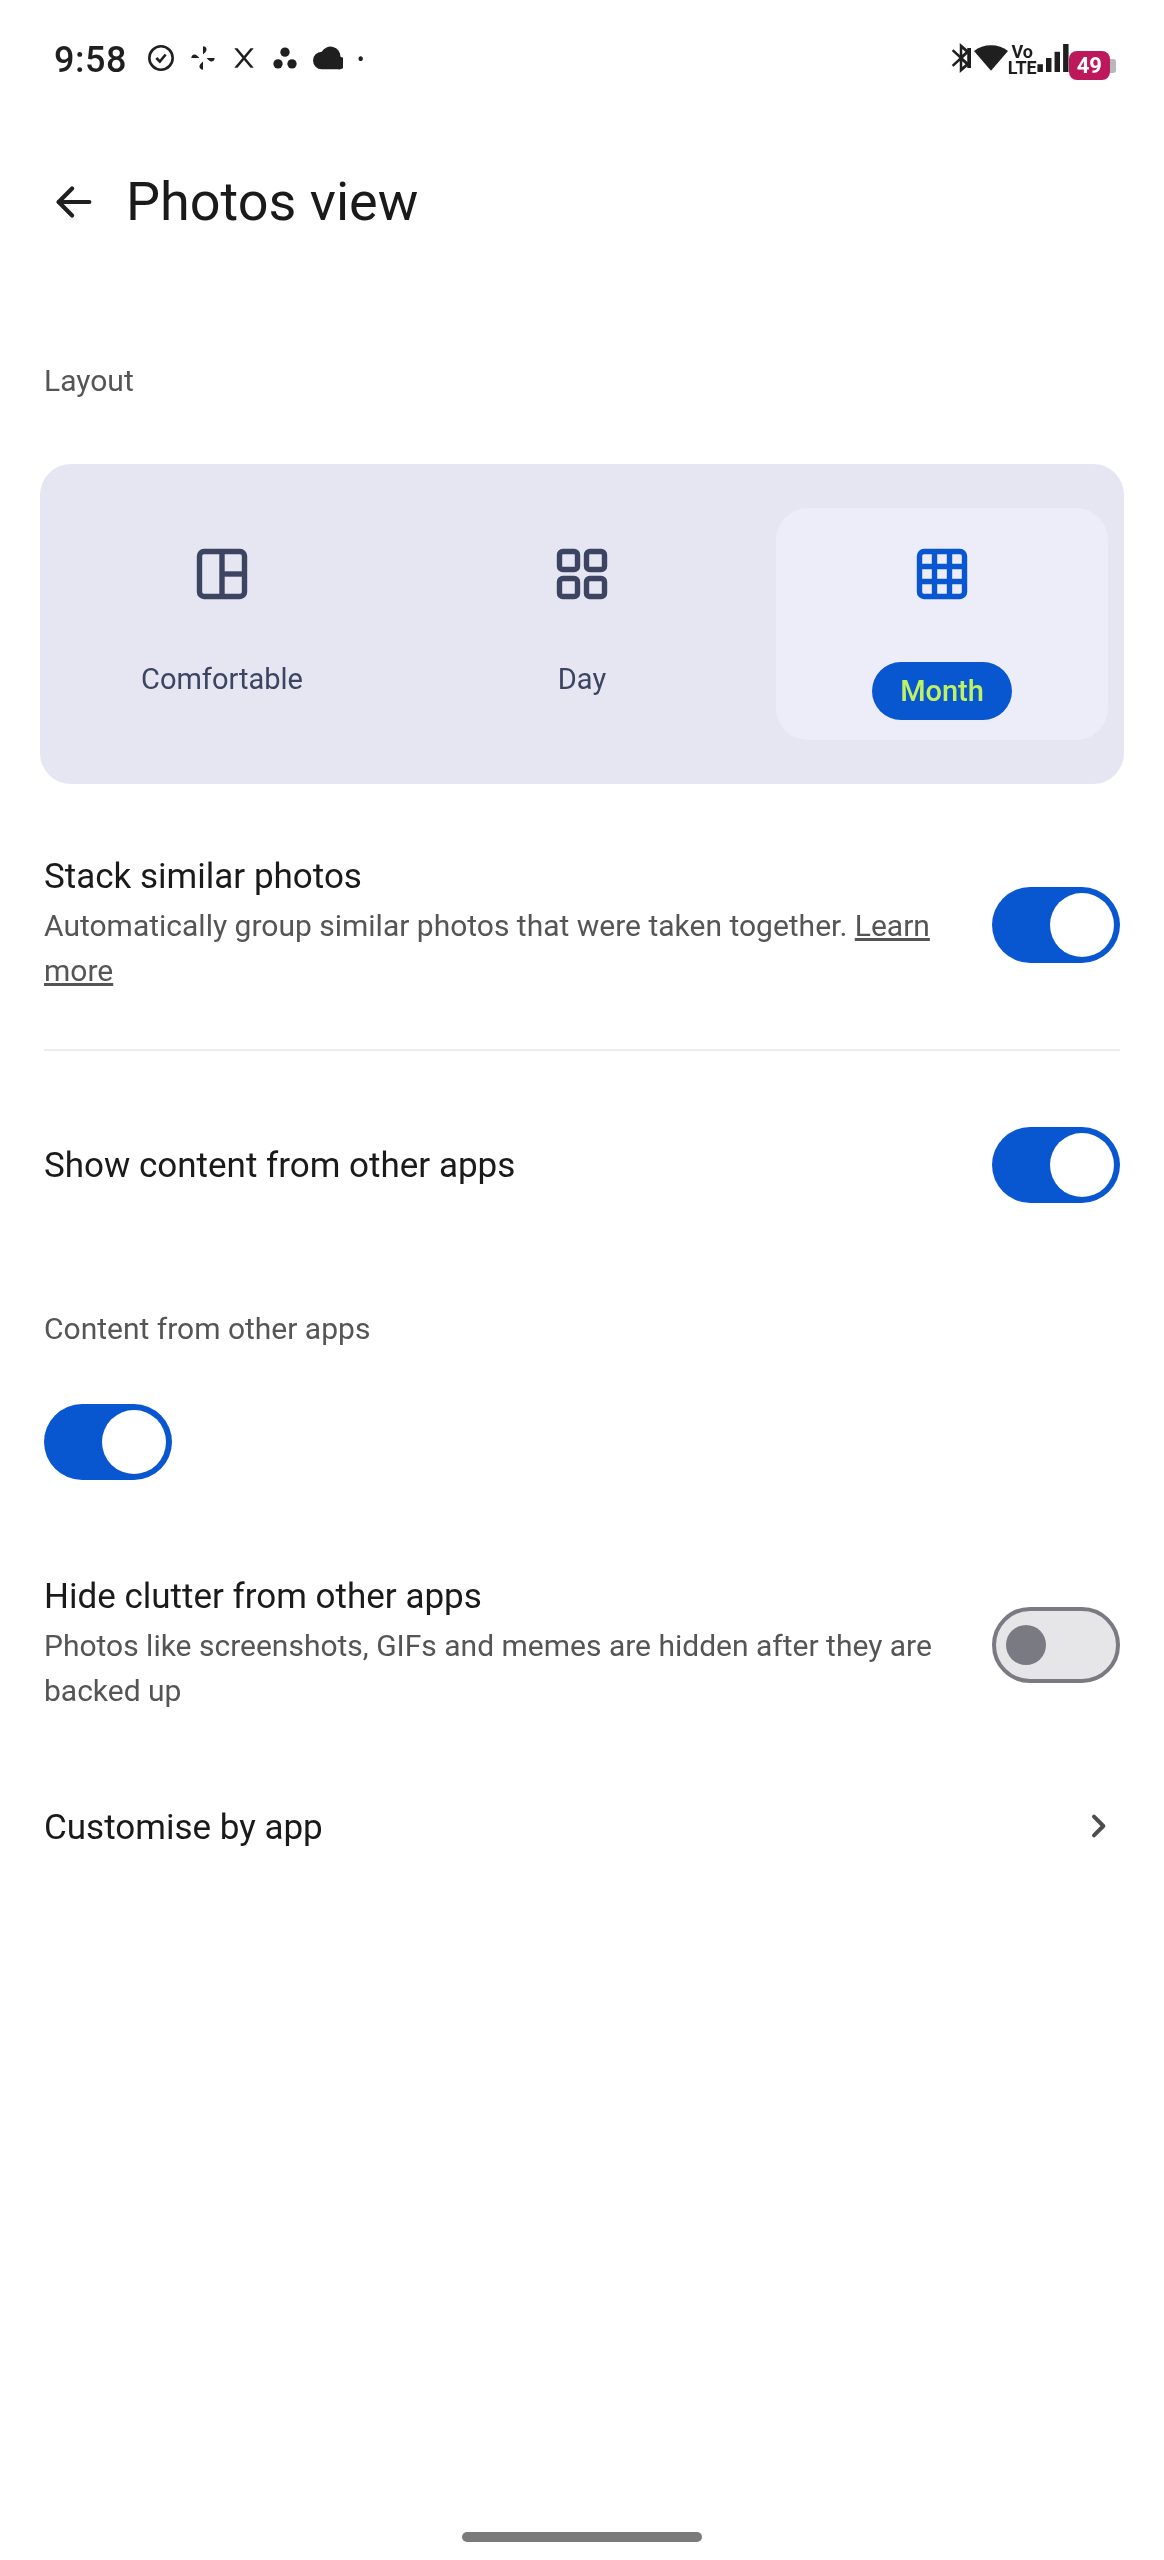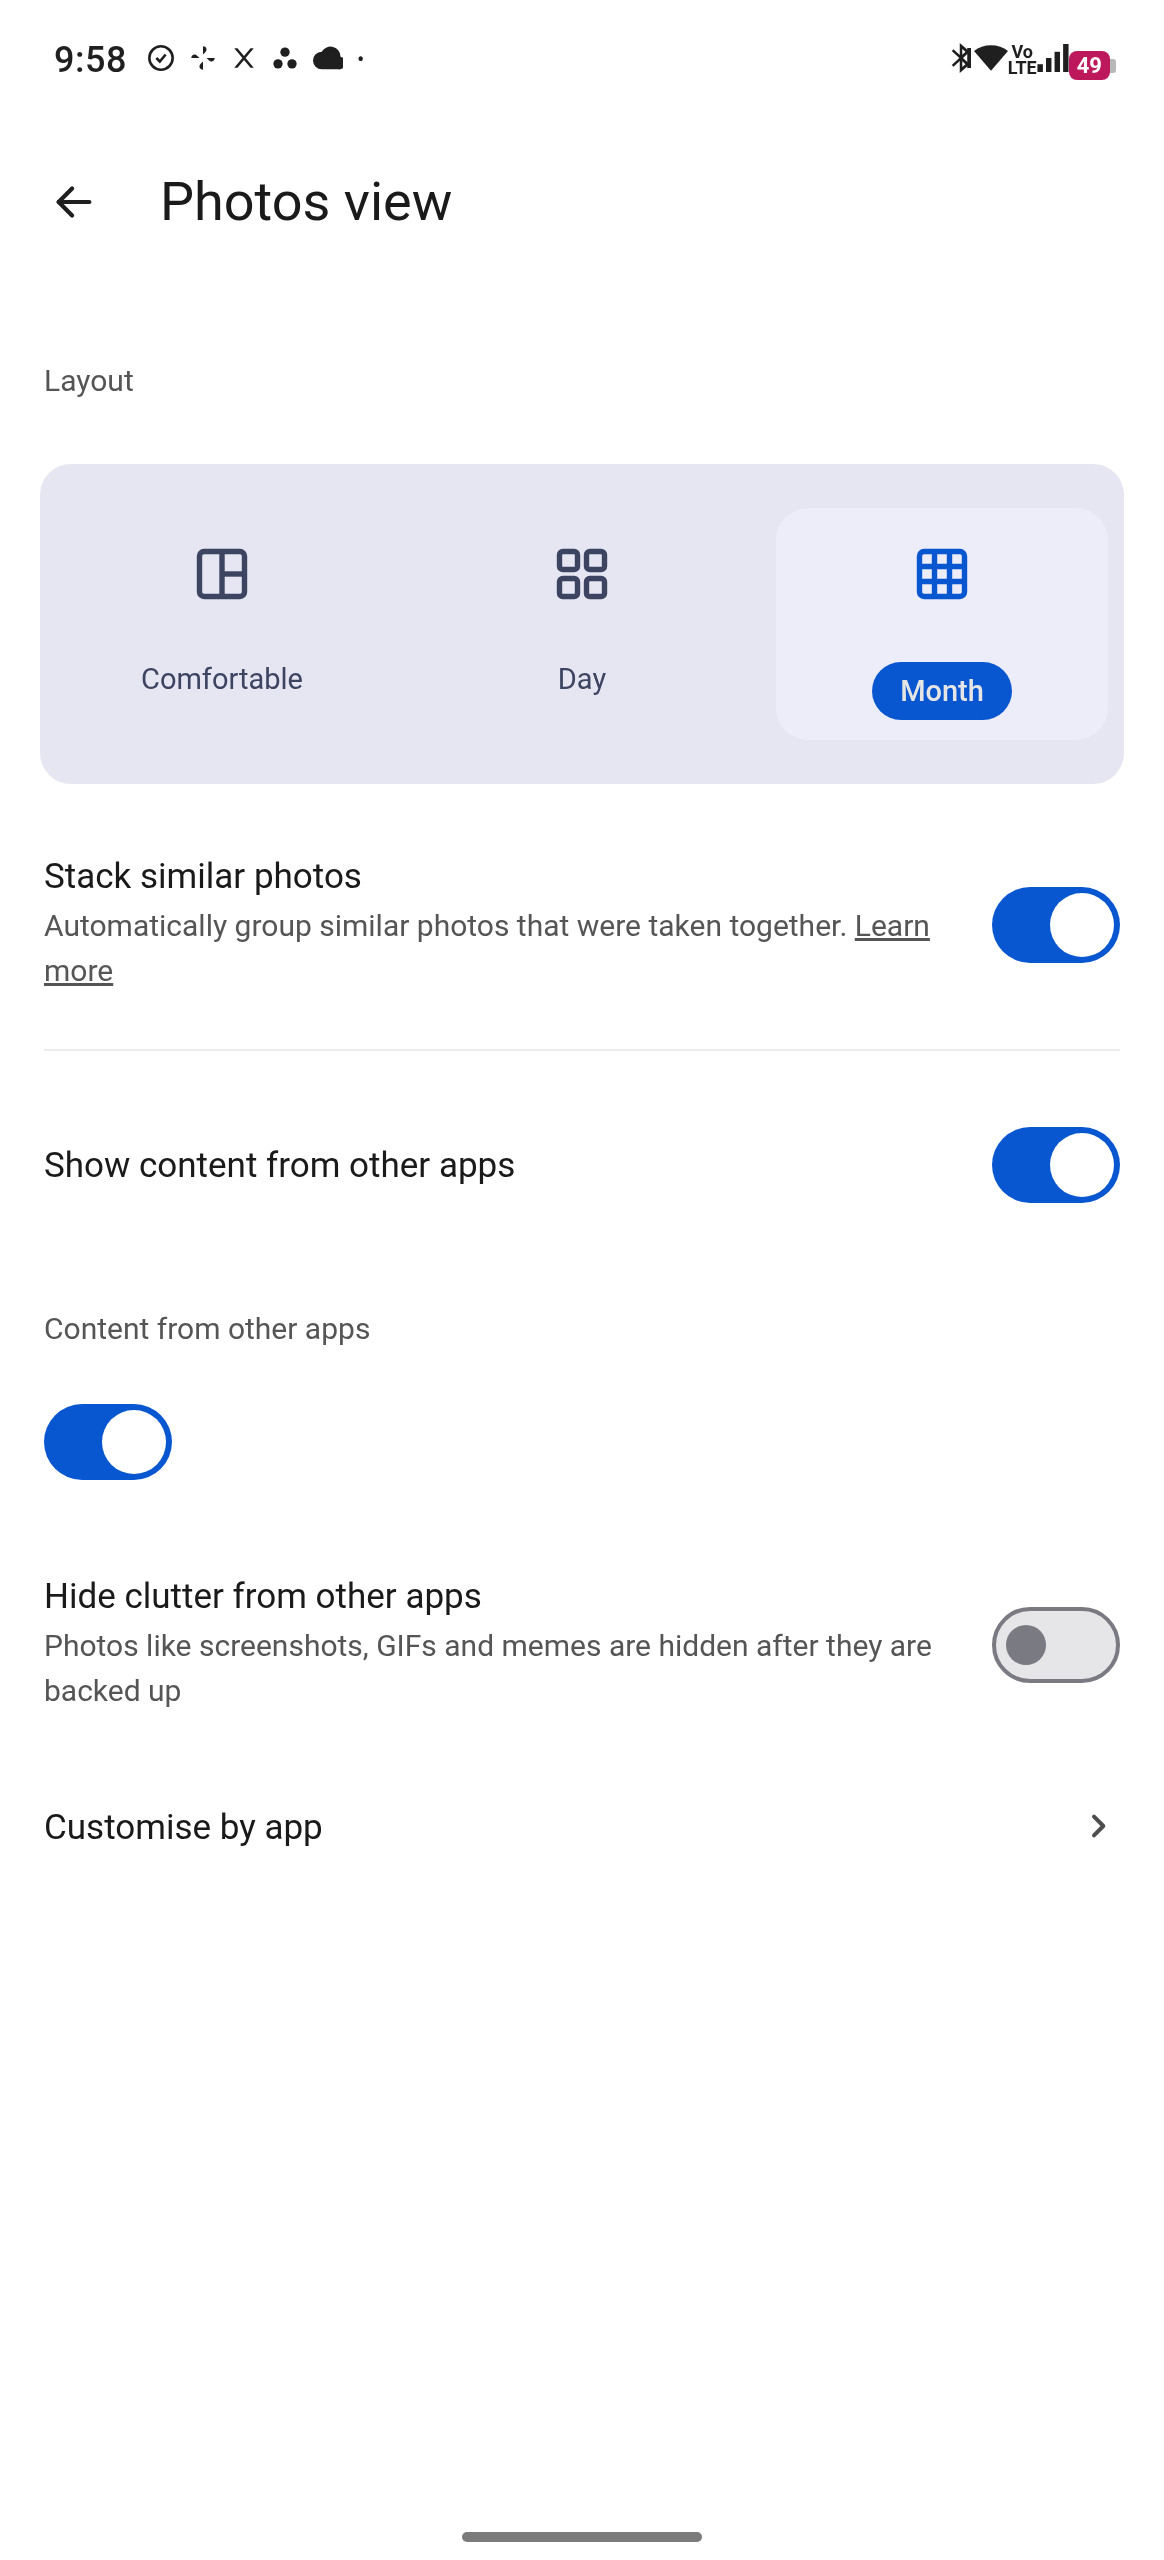--- a/index.html
+++ b/index.html
@@ -73,21 +73,21 @@
     width: 6px;
     height: 14px;
     background: #b8b8b8;
     border-radius: 0 3px 3px 0;
   }
 
   
   .header {
     display: flex;
     align-items: center;
-    gap: 58px;
+    gap: 24px;
     padding: 60px 46px 50px 46px;
   }
   .back-btn {
     width: 56px;
     height: 56px;
     display: flex;
     align-items: center;
     justify-content: center;
     cursor: pointer;
   }
@@ -136,21 +136,21 @@
     display: flex;
     align-items: center;
     justify-content: center;
   }
   .layout-label {
     font-size: 29px;
     color: #3d4461;
   }
   .layout-label.pill {
     background: #0957d0;
-    color: #e5e5e5;
+    color: #bef264;
     border-radius: 40px;
     padding: 12px 28px;
     font-weight: 500;
     text-align: right;
   }
 
   
   .setting-row {
     display: flex;
     align-items: center;

